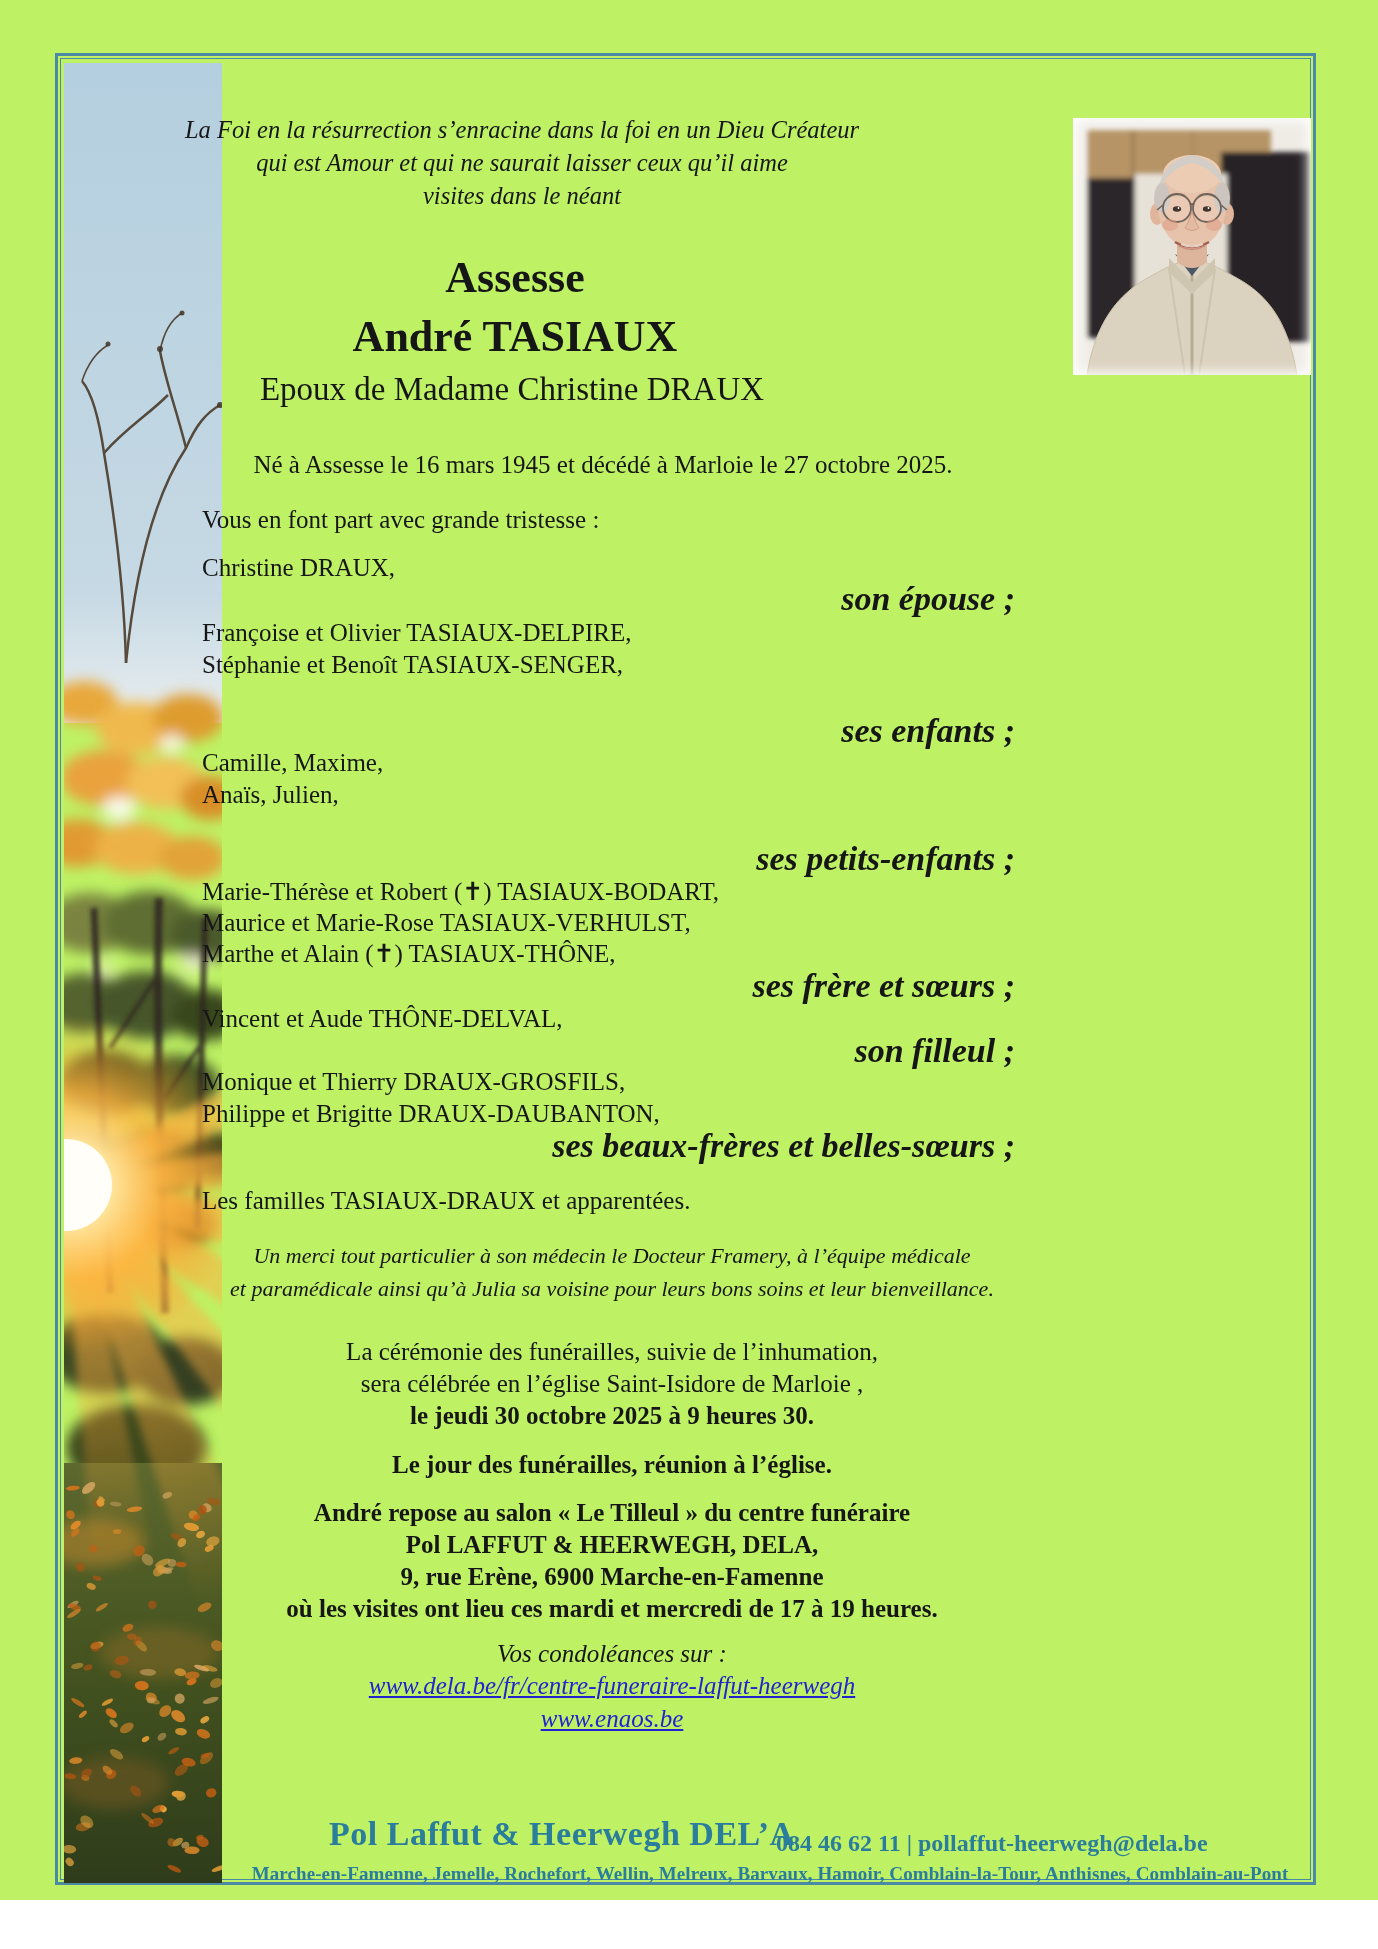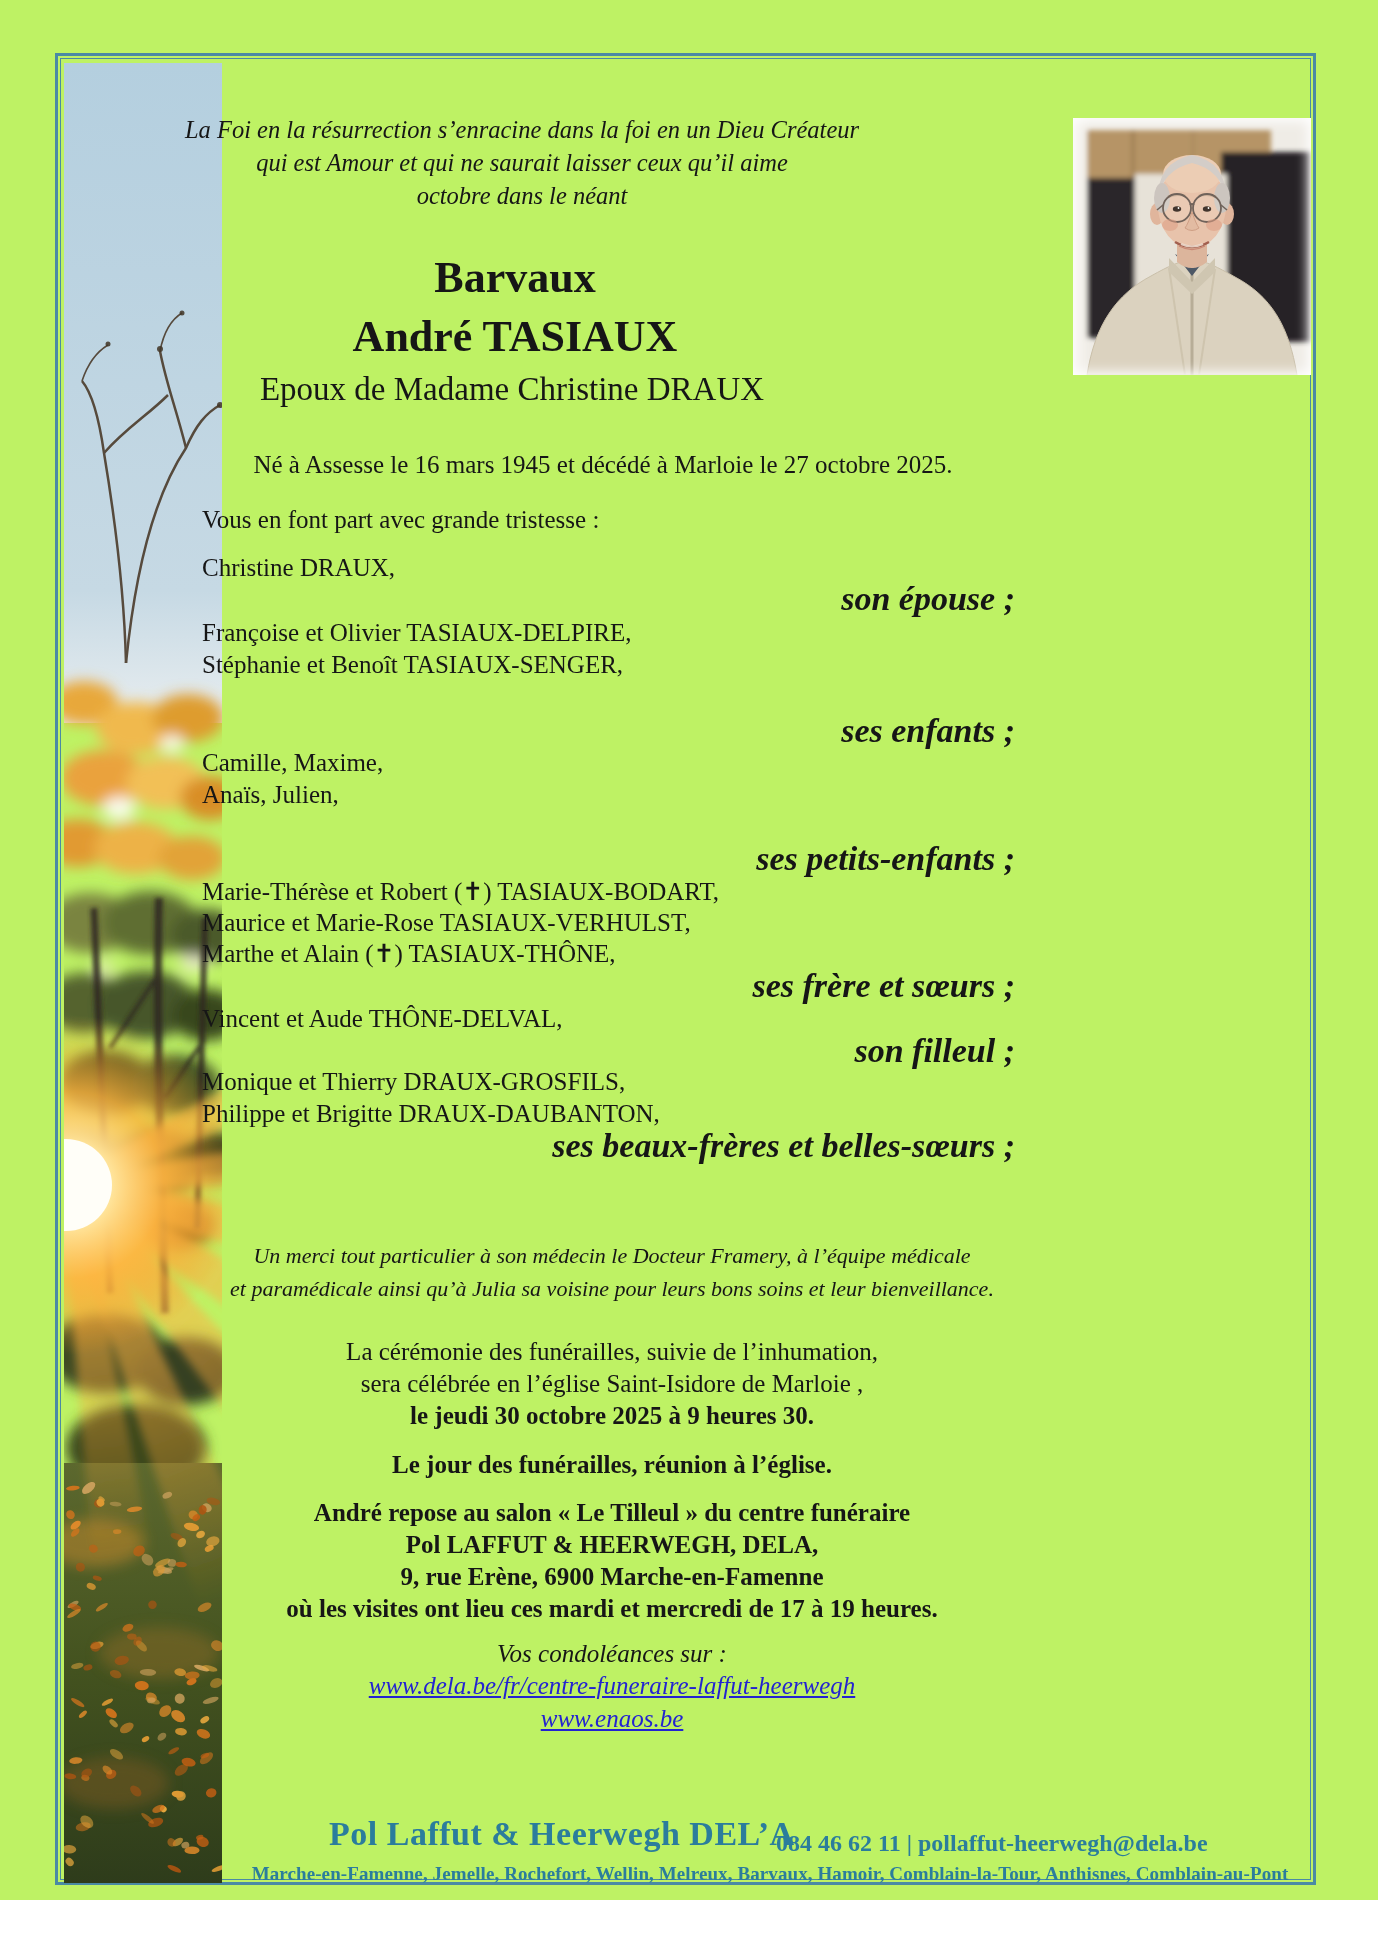--- a/index.html
+++ b/index.html
@@ -334,23 +334,23 @@
         <ellipse cx="97" cy="107" rx="8" ry="6" fill="#dd9d84" opacity="0.55"></ellipse>
         <ellipse cx="141" cy="107" rx="8" ry="6" fill="#dd9d84" opacity="0.55"></ellipse>
       </g>
 
       <rect x="-5" y="-5" width="248" height="267" fill="none" stroke="#ffffff" stroke-width="16" filter="url(#pb6)"></rect>
     </svg>
   </div>
 
   <div class="t cx quote" style="left:522px;top:113px;text-align:center;">La Foi en la résurrection s’enracine dans la foi en un Dieu Créateur</div>
   <div class="t cx quote" style="left:522px;top:146px;text-align:center;">qui est Amour et qui ne saurait laisser ceux qu’il aime</div>
-  <div class="t cx quote" style="left:522px;top:179px;text-align:center;">octobre dans le néant</div>
-
-  <div class="t cx big" style="left:515px;top:253px;">Barvaux</div>
+  <div class="t cx quote" style="left:522px;top:179px;text-align:center;">visites dans le néant</div>
+
+  <div class="t cx big" style="left:515px;top:253px;">Assesse</div>
   <div class="t cx big" style="left:515px;top:312px;">André TASIAUX</div>
   <div class="t cx spouse" style="left:512px;top:375px;">Epoux de Madame Christine DRAUX</div>
 
   <div class="t cx" style="left:603px;top:450px;">Né à Assesse le 16 mars 1945 et décédé à Marloie le 27 octobre 2025.</div>
 
   <div class="t" style="left:202px;top:505px;">Vous en font part avec grande tristesse :</div>
 
   <div class="t" style="left:202px;top:553px;">Christine DRAUX,</div>
   <div class="rel" style="top:584px;">son épouse ;</div>
 
@@ -367,20 +367,21 @@
   <div class="t" style="left:202px;top:939px;">Marthe et Alain (✝) TASIAUX-THÔNE,</div>
   <div class="rel" style="top:971px;">ses frère et sœurs ;</div>
 
   <div class="t" style="left:202px;top:1004px;">Vincent et Aude THÔNE-DELVAL,</div>
   <div class="rel" style="top:1036px;">son filleul ;</div>
 
   <div class="t" style="left:202px;top:1067px;">Monique et Thierry DRAUX-GROSFILS,</div>
   <div class="t" style="left:202px;top:1099px;">Philippe et Brigitte DRAUX-DAUBANTON,</div>
   <div class="rel" style="top:1131px;">ses beaux-frères et belles-sœurs ;</div>
 
+  <div class="t" style="left:202px;top:1186px;">Les familles TASIAUX-DRAUX et apparentées.</div>
 
   <div class="t cx thanks" style="left:612px;top:1241px;">Un merci tout particulier à son médecin le Docteur Framery, à l’équipe médicale</div>
   <div class="t cx thanks" style="left:612px;top:1274px;">et paramédicale ainsi qu’à Julia sa voisine pour leurs bons soins et leur bienveillance.</div>
 
   <div class="t cx" style="left:612px;top:1337px;">La cérémonie des funérailles, suivie de l’inhumation,</div>
   <div class="t cx" style="left:612px;top:1369px;">sera célébrée en l’église Saint-Isidore de Marloie ,</div>
   <div class="t cx bold" style="left:612px;top:1401px;">le jeudi 30 octobre 2025 à 9 heures 30.</div>
 
   <div class="t cx bold" style="left:612px;top:1450px;">Le jour des funérailles, réunion à l’église.</div>
 

